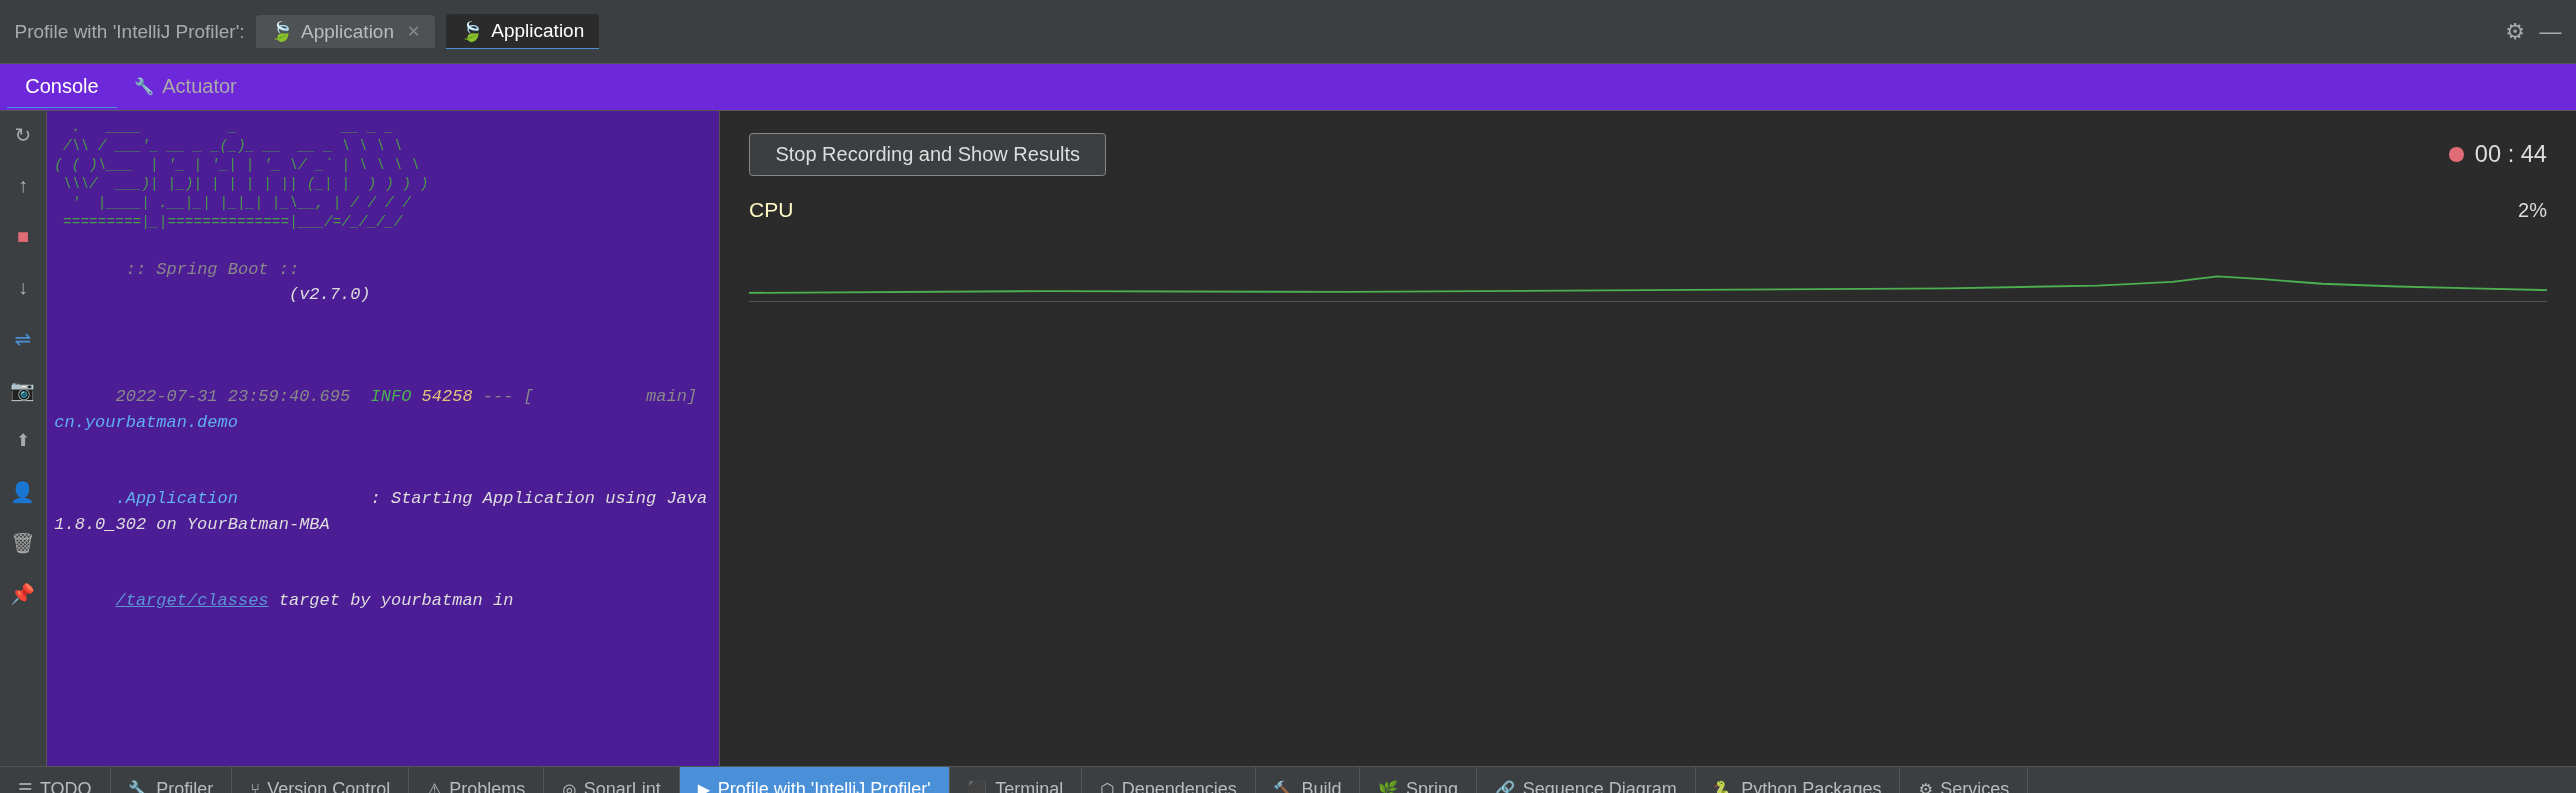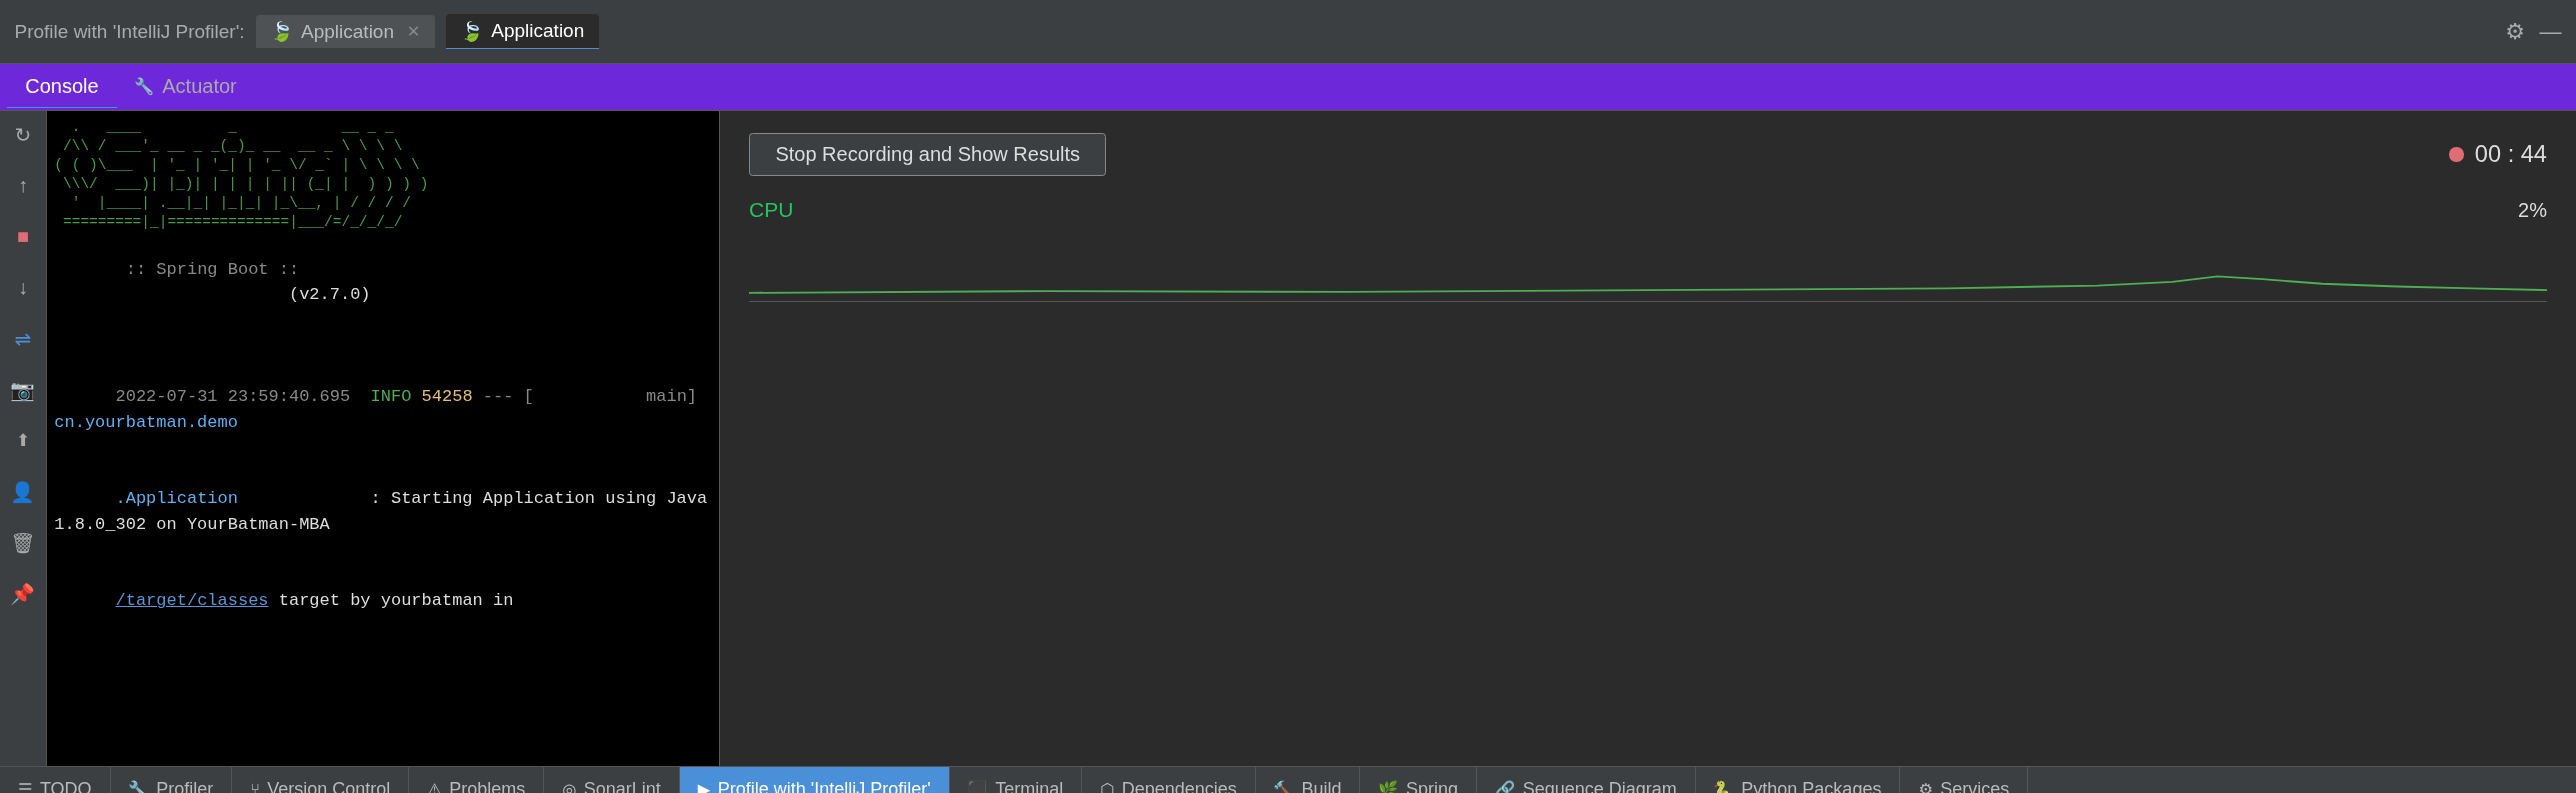--- a/index.html
+++ b/index.html
@@ -112,27 +112,28 @@
       cursor: pointer;
       border-radius: 3.6px;
     }
     .sidebar-icon.active {
       color: #4a90d9;
     }
 
     
     .console-panel {
       flex: 1;
-      background: #000000;
+      background: #4c1d95;
       overflow-y: auto;
       font-family: 'Courier New', monospace;
       font-size: 17px;
       line-height: 1.5;
       padding: 7.3px;
       max-width: 672px;
+      font-style: italic;
     }
     .console-line {
       white-space: pre-wrap;
       word-break: break-all;
     }
 
     
     .right-panel {
       flex: 1;
       background: #2b2b2b;
@@ -325,21 +326,21 @@
     <div style="display:flex; justify-content:space-between; align-items:center;">
       <button class="stop-record-btn">Stop Recording and Show Results</button>
       <div style="display:flex;align-items:center;gap:11px;margin-left:auto;">
         <span class="rec-dot"></span>
         <span style="font-size:23.6px;color:#ddd;">00 : 44</span>
       </div>
     </div>
 
     <div class="metric-section">
       <div class="metric-row">
-        <span style="font-size:21px;color:#22c55e;font-weight:500;">CPU</span>
+        <span style="font-size:21px;color:#fef9c3;font-weight:500;">CPU</span>
         <span style="font-size:20px;color:#ddd;">2%</span>
       </div>
       <div class="chart-area">
         <svg width="100%" height="73" viewBox="0 0 1200 80" preserveAspectRatio="none">
           <polyline points="0,70 200,68 400,69 600,67 800,65 900,62 950,58 980,52 1010,55 1050,60 1100,63 1150,65 1200,67" fill="none" stroke="#4CAF50" stroke-width="2"></polyline>
         </svg>
       </div>
     </div>
 
   </div>

